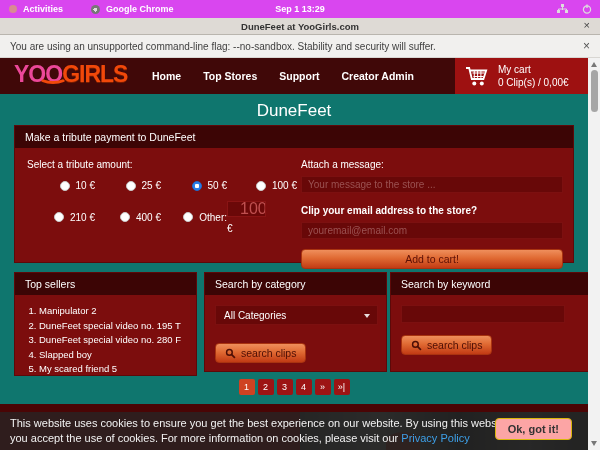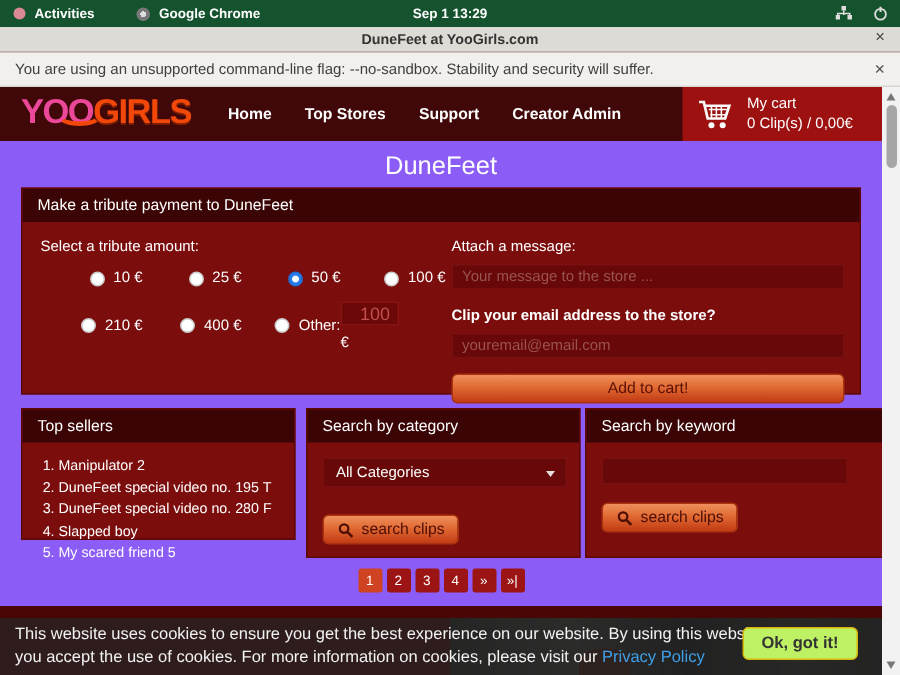--- a/index.html
+++ b/index.html
@@ -1,20 +1,20 @@
 <!DOCTYPE html>
 <html><head>
 <meta charset="utf-8">
 <style>
   * { margin:0; padding:0; box-sizing:border-box; }
   html,body { width:600px; height:450px; font-family:"Liberation Sans", sans-serif; }
   #app { position:relative; width:600px; height:450px; overflow:hidden; background:#8c1111; }
 
   
-  .gnome-bar { position:absolute; left:0; top:0; width:600px; height:18px; background:#14532d;
+  .gnome-bar { position:absolute; left:0; top:0; width:600px; height:18px; background:#d946ef;
     color:#fff; font-size:9px; font-weight:700; display:flex; align-items:center; }
   .gb-dot { width:8px; height:8px; border-radius:50%; background:#d98a94; margin-left:9px; }
   .gb-activities { margin-left:6px; }
   .gb-chrome { display:flex; align-items:center; margin-left:28px; gap:6px; }
   .chrome-ico { width:9px; height:9px; border-radius:50%;
     background: radial-gradient(circle at 50% 50%, #ddd 0 2px, #777 2px 5px); }
   .gb-clock { position:absolute; left:50%; transform:translateX(-50%); }
   .gb-right { position:absolute; right:8px; top:0; height:18px; display:flex; align-items:center; gap:14px; }
 
   
@@ -35,51 +35,51 @@
   .logo .p2 { color:#f1480a; text-shadow:0 1px 0 #7a1d00; }
   .logo-smile { position:absolute; left:24px; top:9px; width:30px; height:14px;
     border:3px solid transparent; border-bottom-color:#f1480a; border-radius:50%; }
   .nav { position:absolute; left:152px; top:0; height:36px; display:flex; align-items:center; gap:22px; }
   .nav-item { color:#fff; font-size:10.5px; font-weight:700; cursor:pointer; }
   .cart-box { position:absolute; left:455px; top:0; width:133px; height:36px; background:#9e1111;
     display:flex; align-items:center; padding-left:10px; gap:9px; cursor:pointer; }
   .cart-txt { color:#fff; font-size:10px; line-height:13px; }
 
   
-  .main { position:absolute; left:0; top:94px; width:588px; height:310px; background:#8b5cf6; }
+  .main { position:absolute; left:0; top:94px; width:588px; height:310px; background:#0f766e; }
   .page-title { position:absolute; left:0; top:7px; width:100%; text-align:center; color:#fff; font-size:17px; }
 
   .panel { position:absolute; background:#7c0d0d; border:1px solid #5d0909; }
   .panel-h { height:22px; background:#3c0505; color:#fff; font-size:10.5px; line-height:22px; padding-left:10px; }
   .panel-b { position:relative; }
 
   .tribute { left:14px; top:31px; width:560px; height:138px; }
 
   .col-left { position:absolute; left:12px; top:6px; width:268px; }
   .lbl { color:#fff; font-size:10px; }
   .lbl.b { font-weight:700; }
   .radio-grid { margin-top:8px; display:grid; grid-template-columns:68px 66px 66px 70px; row-gap:9px; }
   .radio-opt { display:flex; align-items:center; gap:6px; cursor:pointer;justify-content:flex-end; }
   .radio { width:10px; height:10px; border-radius:50%; background:#fff; border:1px solid #c9c9c9; flex:none; }
   .radio.active { border-color:#1d6fd6; background:radial-gradient(circle, #fff 0 2px, #2b7de9 2.5px); }
   .radio-lab { color:#fff; font-size:10px; }
   .other-cell input { width:39px; height:16px; background:#6b0808; border:1px solid #8a1414;
-    color:#c05050; font-size:12px; padding-left:12px; font-family:"Liberation Sans",sans-serif; }
+    color:#c05050; font-size:16px; padding-left:12px; font-family:"Liberation Sans",sans-serif; }
   .euro { display:block; margin-top:5px; color:#fff; font-size:10px; }
 
   .col-right { position:absolute; left:286px; top:6px; width:262px; }
   .txt-input { margin-top:4px; width:100%; height:17px; background:#680808; border:1px solid #7c1010;
     color:#c9aFaF; font-size:10px; padding:0 6px; font-family:"Liberation Sans",sans-serif; }
   .txt-input::placeholder { color:#9b5252; opacity:1; }
   .mt6 { margin-top:7px; }
   .add-btn { margin-top:10px; width:100%; height:20px; border:1px solid #a93310; border-radius:4px;
     background:linear-gradient(#ef8f5c, #e06a33 45%, #c23b14); color:#5c0f05; font-size:10.5px;
     font-family:"Liberation Sans",sans-serif; cursor:pointer; }
 
-  .sellers { left:14px; top:178px; width:183px; height:88px; }
+  .sellers { left:14px; top:178px; width:183px; height:104px; }
   .sellers ol { margin:9px 0 0 24px; color:#fff; font-size:9.5px; line-height:14.5px; }
   .sellers li { cursor:pointer; }
 
   .catpanel { left:204px; top:178px; width:183px; height:100px; }
   .select { margin:10px; width:163px; height:20px; background:#680808; border:1px solid #7c1010;
     color:#fff; font-size:10px; display:flex; align-items:center; padding:0 8px; cursor:pointer; position:relative; }
   .caret { position:absolute; right:7px; top:8px; width:0; height:0;
     border-left:3.5px solid transparent; border-right:3.5px solid transparent; border-top:4.5px solid #e8dede; }
   .search-btn { margin:8px 0 0 10px; height:20px; padding:0 9px; display:inline-flex; align-items:center; gap:5px;
     border:1px solid #a93310; border-radius:4px; background:linear-gradient(#ef8f5c, #e06a33 45%, #c23b14);
@@ -98,21 +98,21 @@
 
   
   .photo-underlay { position:absolute; left:300px; top:412px; width:288px; height:38px;
     background:linear-gradient(90deg,#4a4a46,#74746e 28%,#2e2e2c 55%,#5a5a55 80%,#3a3a36); }
   .hair-blob { position:absolute; left:86px; bottom:0; width:34px; height:18px; background:#8a3428;
     border-radius:50% 50% 0 0; }
   .cookie-bar { position:absolute; left:0; top:412px; width:588px; height:38px;
     background:rgba(32,32,32,0.86); color:#f2f2f2; font-size:11px; line-height:15px; padding:4px 10px; }
   .cookie-msg { width:505px; }
   .cookie-link { color:#3da0e8; cursor:pointer; }
-  .ok-btn { position:absolute; right:16px; top:6px; height:22px; padding:0 12px; background:#bef264;
+  .ok-btn { position:absolute; right:16px; top:6px; height:22px; padding:0 12px; background:#fca5a5;
     border:1px solid #d9b60a; border-radius:4px; color:#333; font-size:11px; font-weight:700;
     font-family:"Liberation Sans",sans-serif; cursor:pointer; }
 
   
   .scrollbar { position:absolute; left:588px; top:58px; width:12px; height:392px; background:#f2f2f2; }
   .sb-arrow { position:absolute; left:3px; width:0; height:0; border-left:3px solid transparent; border-right:3px solid transparent; }
   .sb-up { top:4px; border-bottom:5px solid #777; }
   .sb-down { bottom:4px; border-top:5px solid #777; }
   .sb-thumb { position:absolute; left:2.5px; top:12px; width:7px; height:42px; background:#a6a6a6; border-radius:4px; }
 

